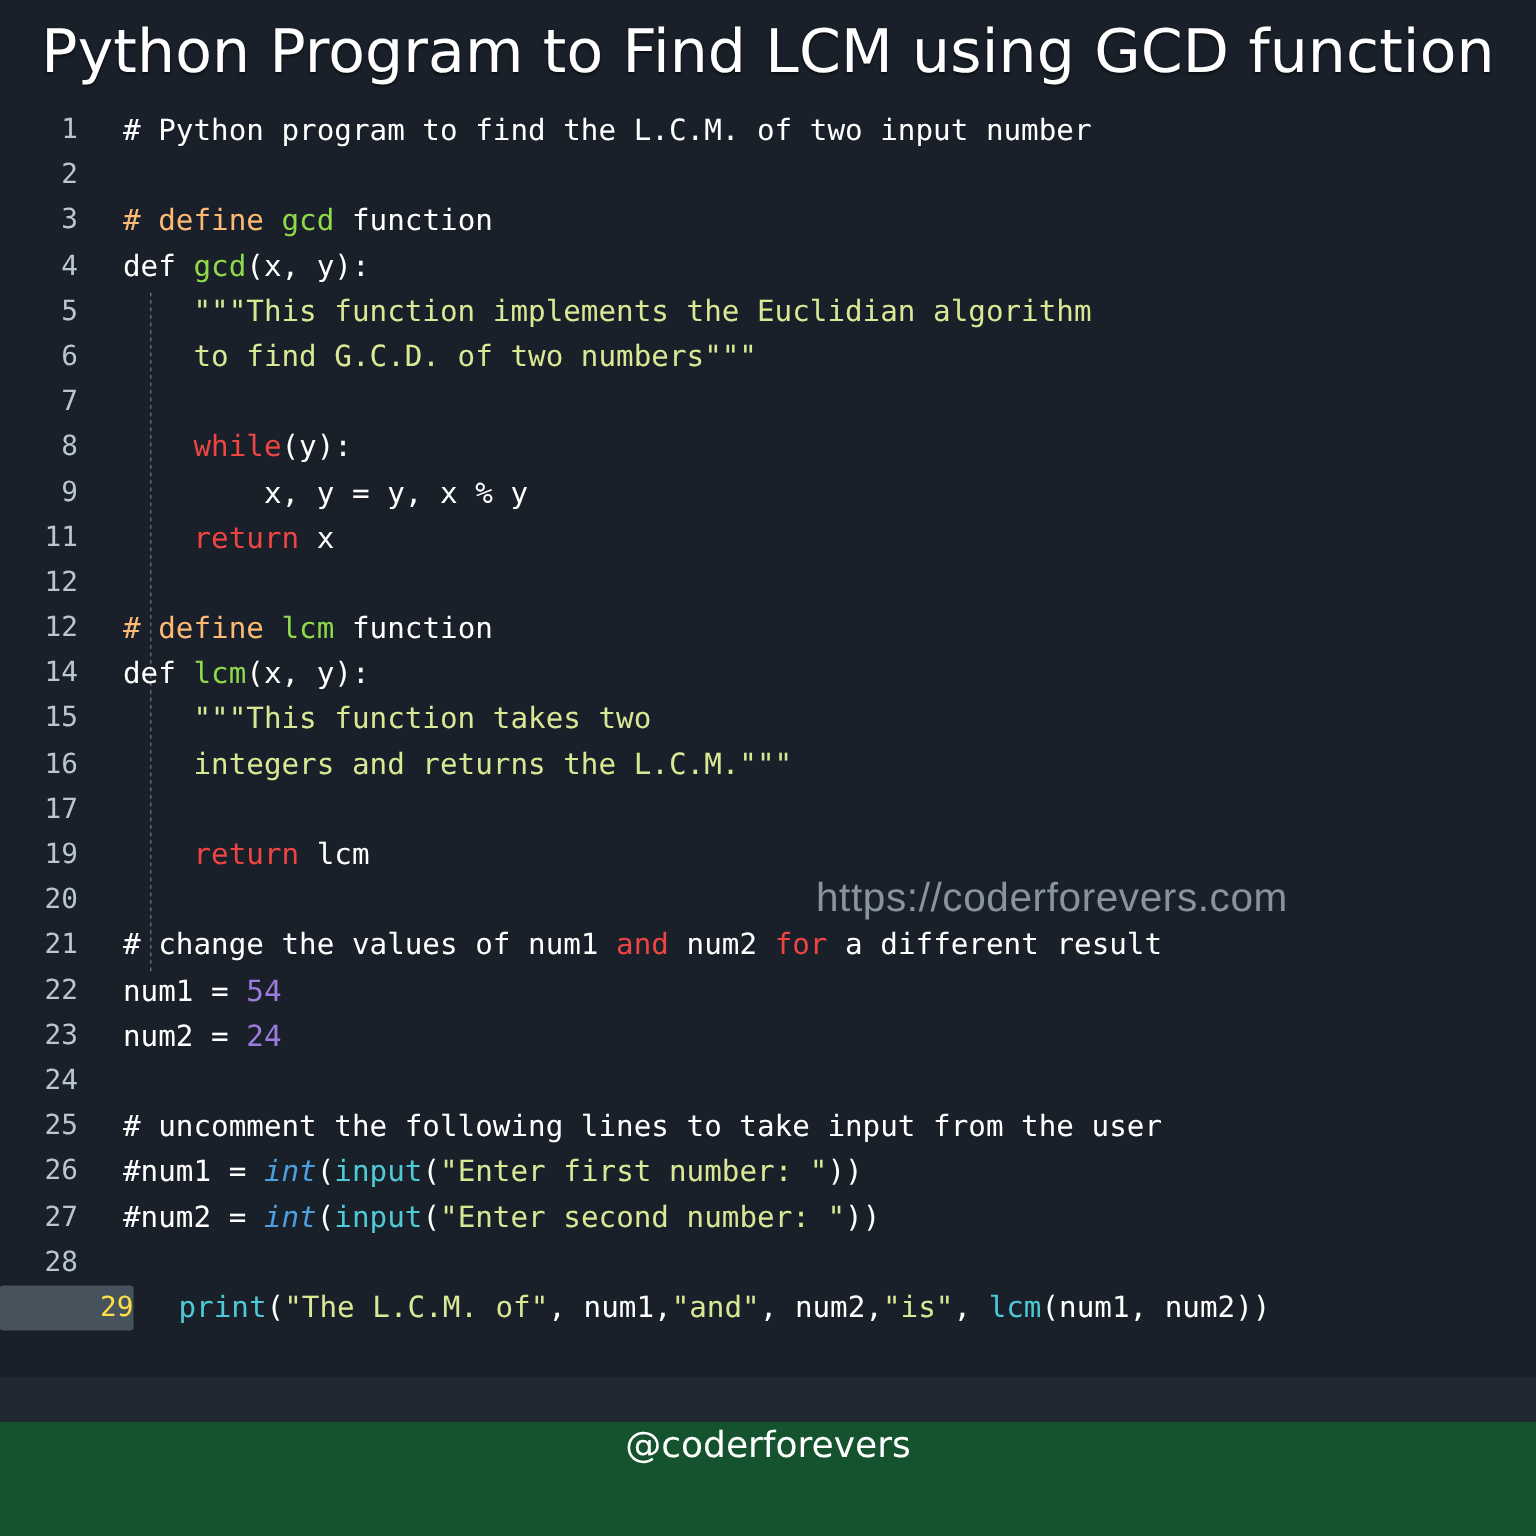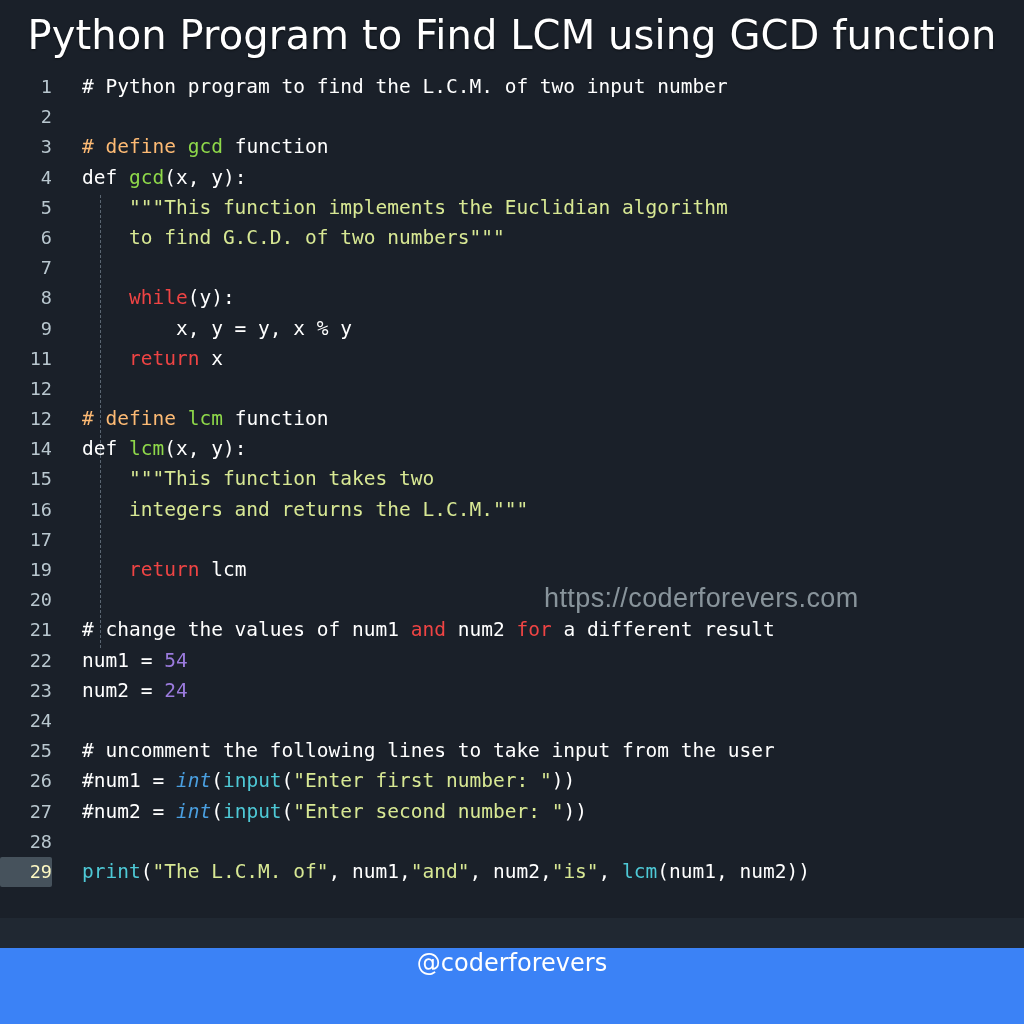--- a/index.html
+++ b/index.html
@@ -66,22 +66,23 @@
     width: 52px;
     text-align: right;
     padding-right: 0px;
     color: #b9c7cf;
     font-family: "DejaVu Sans Mono", monospace;
     font-size: 18.5px;
     user-select: none;
   }
   .code-line.active .gutter {
     background: #46525c;
-    color: #fef9c3;
+    color: #fde047;
     border-radius: 2px;
+    padding-left: 37px;
   }
   .code-line.active .code-text {
     background: linear-gradient(to right, #232c36 0%, #232c36 100%);
   }
   .code-text {
     flex: 1 1 auto;
     padding-left: 30px;
     color: #ffffff;
     position: relative;
     overflow: visible;
@@ -134,21 +135,21 @@
     pointer-events: none;
   }
 
   
   #footer {
     position: absolute;
     left: 0;
     top: 948px;
     width: 1024px;
     height: 76px;
-    background: #3b82f6;
+    background: #14532d;
     display: flex;
     flex-direction: column;
     align-items: center;
     justify-content: flex-start;
   }
   #footer-handle {
     font-family: "DejaVu Sans", sans-serif;
     font-size: 24px;
     color: #ffffff;
     line-height: 30px;

